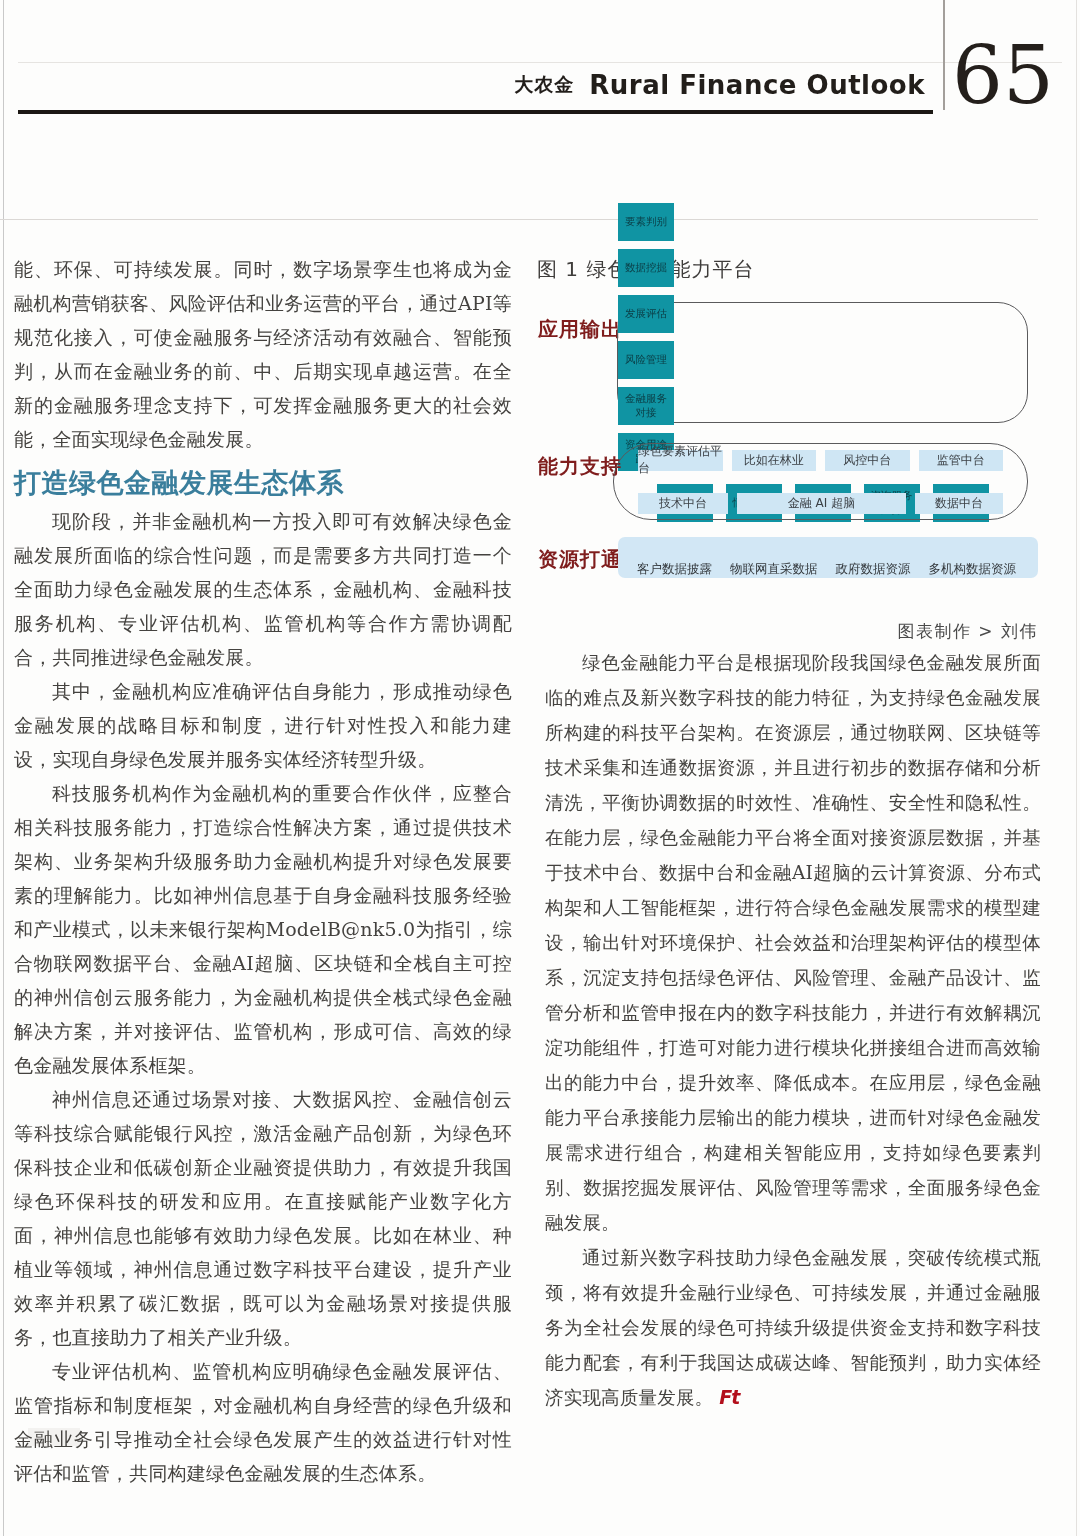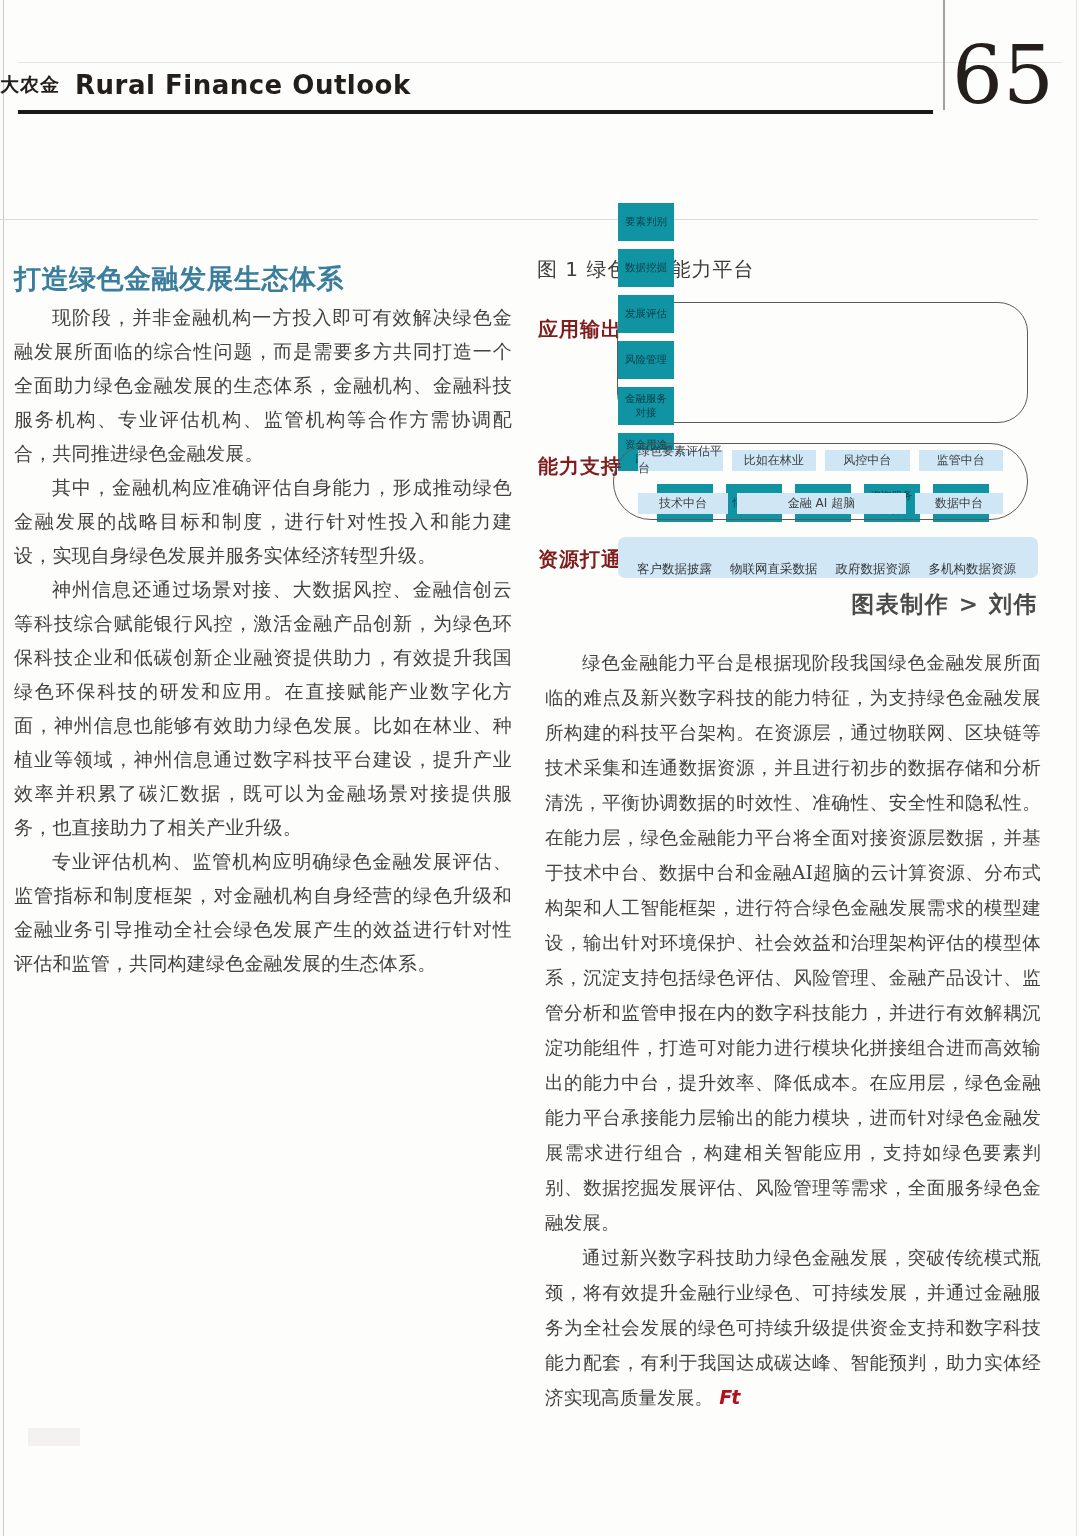--- a/index.html
+++ b/index.html
@@ -8,21 +8,21 @@
     background:#fdfdfc; overflow:hidden;
     font-family:"DejaVu Serif","Liberation Serif",serif;
   }
   
   .edge-left  { position:absolute; left:3px;  top:0; width:1px; height:1536px; background:#c9c9c9; }
   .edge-right { position:absolute; left:1076px; top:0; width:1px; height:1536px; background:#e3e1de; }
   .hair-top   { position:absolute; left:18px; top:62px;  width:1044px; height:1px; background:#e6e4e1; }
   .hair-mid   { position:absolute; left:0;    top:219px; width:1038px; height:1px; background:#dbd8d5; }
   .smudge     { position:absolute; left:28px; top:1428px; width:52px; height:18px; background:#f3f2f0; }
   
-  .masthead { position:absolute; top:70px; left:0; width:925px; 
+  .masthead { position:absolute; top:70px; left:0; width:925px; text-align:right;
               font-family:"DejaVu Sans","Liberation Sans",sans-serif; color:#221e1a; white-space:nowrap; }
   .jcn { font-size:19px; font-weight:bold; letter-spacing:1px; vertical-align:3px; }
   .jen { font-size:26px; font-weight:bold; margin-left:10px; letter-spacing:0.5px; }
   .rule-black { position:absolute; left:18px; top:110px; width:915px; height:4px; background:#1c1814; }
   .divider-v  { position:absolute; left:943px; top:0; width:2px; height:110px; background:#a39f9b; }
   .pagenum    { position:absolute; left:952px; top:36px; width:100px;
                 font-family:"DejaVu Serif","Liberation Serif",serif;
                 font-size:80px; line-height:1; color:#241f1b; }
   
   .col-left  { position:absolute; left:14px;  top:252px; width:498px;
@@ -56,23 +56,23 @@
   .lrow { display:flex; gap:9px; }
   .lbox { background:#cfe6f4; color:#3b4045; height:21px;
           font-family:"DejaVu Sans","Liberation Sans",sans-serif; font-size:12px;
           display:flex; align-items:center; justify-content:center; }
   .lrow.r1 .lbox { flex:1; }
   .lbox.w90 { flex:0 0 90px; } .lbox.wide { flex:1; } .lbox.w88 { flex:0 0 88px; }
   .res-band { position:absolute; left:618px; top:537px; width:420px; height:41px;
               background:#d2e7f5; border-radius:7px; box-sizing:border-box;
               display:flex; align-items:flex-end; justify-content:space-between; padding:0 22px 0 19px;
               font-family:"DejaVu Sans","Liberation Sans",sans-serif; font-size:12.5px; color:#33383c; }
-  .fig-credit { position:absolute; right:42px; top:589px;
+  .fig-credit { position:absolute; right:42px; top:620px;
                 font-family:"DejaVu Sans","Liberation Sans",sans-serif;
-                font-size:23px; color:#4b4b4b; letter-spacing:1.5px;font-weight:bold; }
+                font-size:17px; color:#4b4b4b; letter-spacing:1.5px; }
 </style>
 </head>
 <body>
 
 <div class="page">
 
   <div class="edge-left"></div>
   <div class="edge-right"></div>
   <div class="hair-top"></div>
   <div class="hair-mid"></div>
@@ -80,23 +80,25 @@
 
   <header class="masthead">
     <span class="jcn">大农金</span>
     <span class="jen">Rural Finance Outlook</span>
   </header>
   <div class="rule-black"></div>
   <div class="divider-v"></div>
   <div class="pagenum">65</div>
 
   <section class="col-left">
+    <p class="body-p">能、环保、可持续发展。同时，数字场景孪生也将成为金融机构营销获客、风险评估和业务运营的平台，通过API等规范化接入，可使金融服务与经济活动有效融合、智能预判，从而在金融业务的前、中、后期实现卓越运营。在全新的金融服务理念支持下，可发挥金融服务更大的社会效能，全面实现绿色金融发展。</p>
     <h2 class="sec-h">打造绿色金融发展生态体系</h2>
     <p class="body-p indent">现阶段，并非金融机构一方投入即可有效解决绿色金融发展所面临的综合性问题，而是需要多方共同打造一个全面助力绿色金融发展的生态体系，金融机构、金融科技服务机构、专业评估机构、监管机构等合作方需协调配合，共同推进绿色金融发展。</p>
     <p class="body-p indent">其中，金融机构应准确评估自身能力，形成推动绿色金融发展的战略目标和制度，进行针对性投入和能力建设，实现自身绿色发展并服务实体经济转型升级。</p>
+    <p class="body-p indent">科技服务机构作为金融机构的重要合作伙伴，应整合相关科技服务能力，打造综合性解决方案，通过提供技术架构、业务架构升级服务助力金融机构提升对绿色发展要素的理解能力。比如神州信息基于自身金融科技服务经验和产业模式，以未来银行架构ModelB@nk5.0为指引，综合物联网数据平台、金融AI超脑、区块链和全栈自主可控的神州信创云服务能力，为金融机构提供全栈式绿色金融解决方案，并对接评估、监管机构，形成可信、高效的绿色金融发展体系框架。</p>
     <p class="body-p indent">神州信息还通过场景对接、大数据风控、金融信创云等科技综合赋能银行风控，激活金融产品创新，为绿色环保科技企业和低碳创新企业融资提供助力，有效提升我国绿色环保科技的研发和应用。在直接赋能产业数字化方面，神州信息也能够有效助力绿色发展。比如在林业、种植业等领域，神州信息通过数字科技平台建设，提升产业效率并积累了碳汇数据，既可以为金融场景对接提供服务，也直接助力了相关产业升级。</p>
     <p class="body-p indent">专业评估机构、监管机构应明确绿色金融发展评估、监管指标和制度框架，对金融机构自身经营的绿色升级和金融业务引导推动全社会绿色发展产生的效益进行针对性评估和监管，共同构建绿色金融发展的生态体系。</p>
   </section>
 
   <div class="fig-title">图 1 绿色金融能力平台</div>
 
   <div class="layer-label lab-app">应用输出</div>
   <div class="app-rect">
     <div class="trow r1">
       <div class="tbox">要素判别</div>

